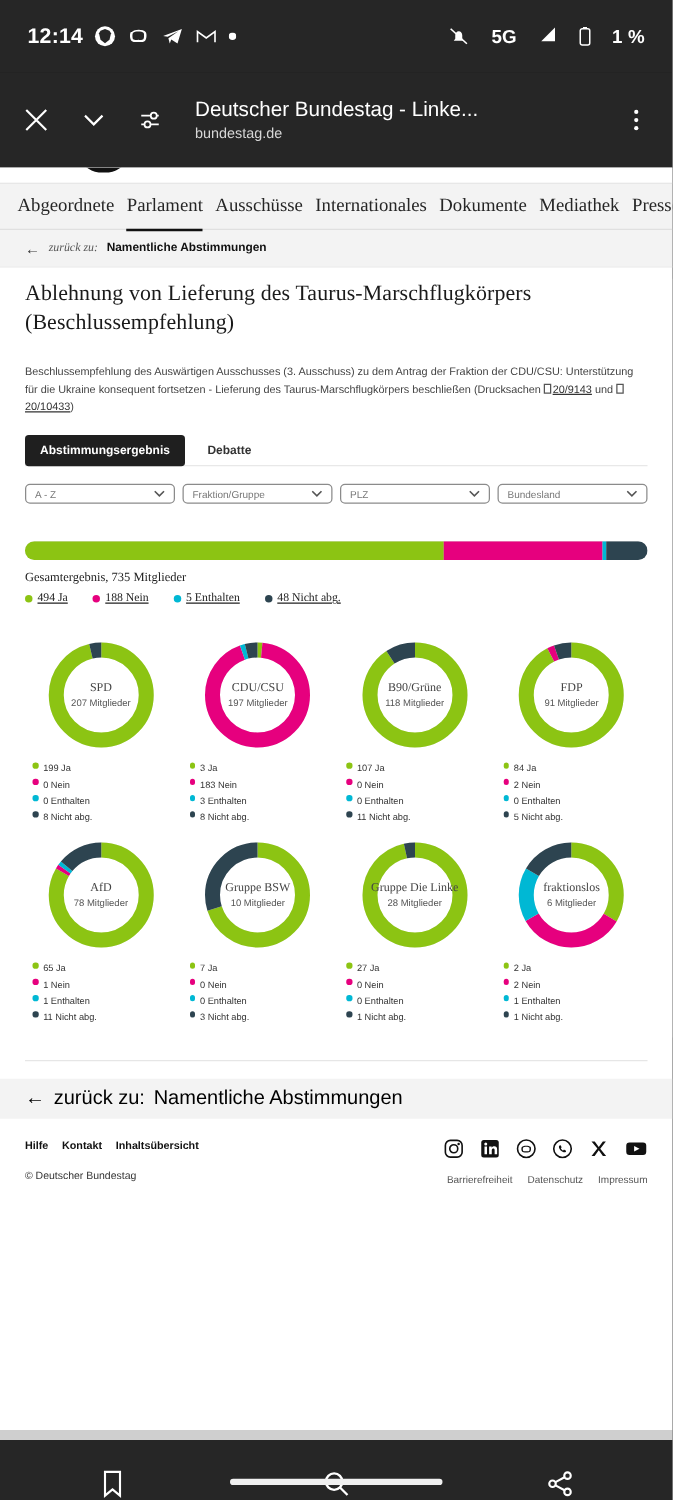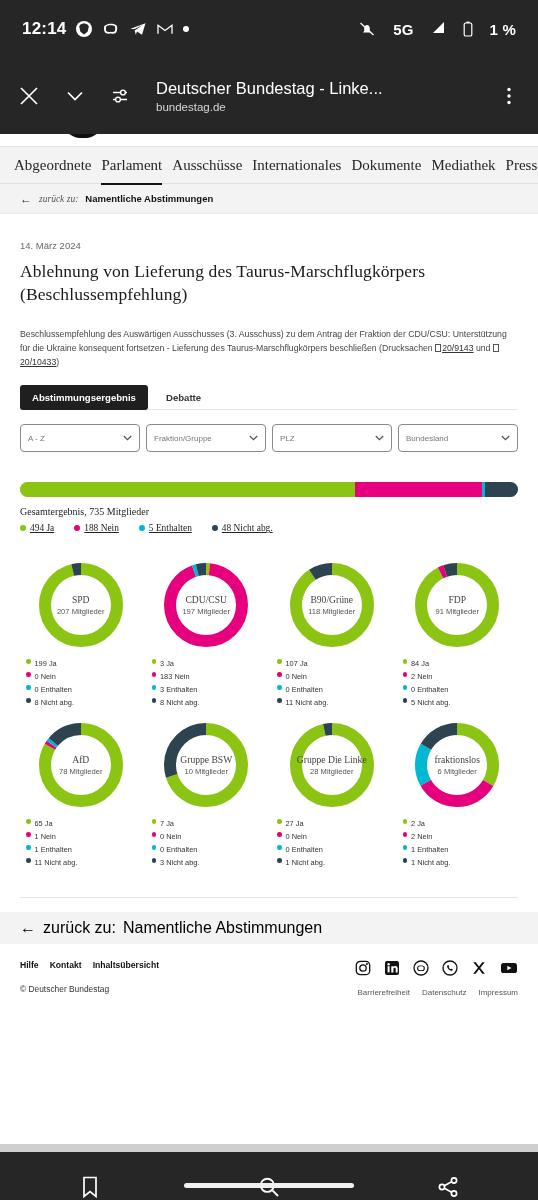--- a/index.html
+++ b/index.html
@@ -68,21 +68,21 @@
   .doc-ico { display:inline-block; width:6px; height:8px; border:1px solid #555; margin-right:1px; vertical-align:-1px; }
   .tabs { margin-top:16px; display:flex; align-items:center; gap:6px; }
   .tab {
     font-size:9.6px; font-weight:700; padding:7px 12px; border-radius:3px;
     color:#333;
   }
   .tab.active { background:#1f1f1f; color:#fff; }
   .tabs-rule { height:1px; background:#e8e8e8; margin-top:-1px; }
   .filters { display:flex; gap:6px; margin-top:14px; }
   .sel {
-    flex:1 1 0; min-width:0; height:28px; border:1px solid #8b8b8b; border-radius:4px;
+    flex:1 1 0; min-width:0; height:16px; border:1px solid #8b8b8b; border-radius:4px;
     display:flex; align-items:center; padding:0 7px; background:#fff;
   }
   .sel span { font-size:8px; color:#777; white-space:nowrap; overflow:hidden; }
   .sel .chev { margin-left:auto; color:#555; }
   .result { margin-top:30px; }
   .totalbar {
     height:15px; border-radius:8px; overflow:hidden; display:flex; background:#ddd;
   }
   .totalbar i { display:block; height:100%; }
   .total-label { font-family:"Liberation Serif",serif; font-size:10px; color:#222; margin-top:9px; }
@@ -241,21 +241,20 @@
     </span>
   </div>
 
   <div class="backbar">
     <span class="arr">←</span>
     <span class="lt">zurück zu:</span>
     <span class="lb">Namentliche Abstimmungen</span>
   </div>
 
   <div class="content">
-    <div class="date">14. März 2024</div>
     <h1 class="title">Ablehnung von Lieferung des Taurus-Marschflugkörpers (Beschlussempfehlung)</h1>
     <p class="lead">
       <span>Beschlussempfehlung des Auswärtigen Ausschusses (3. Ausschuss) zu dem Antrag der Fraktion der CDU/CSU: Unterstützung für die Ukraine konsequent fortsetzen - Lieferung des Taurus-Marschflugkörpers beschließen (Drucksachen </span>
       <span class="doc-ico"></span><a>20/9143</a><span> und </span><span class="doc-ico"></span><a>20/10433</a><span>)</span>
     </p>
 
     <div class="tabs">
       <div class="tab active">Abstimmungsergebnis</div>
       <div class="tab">Debatte</div>
     </div>

